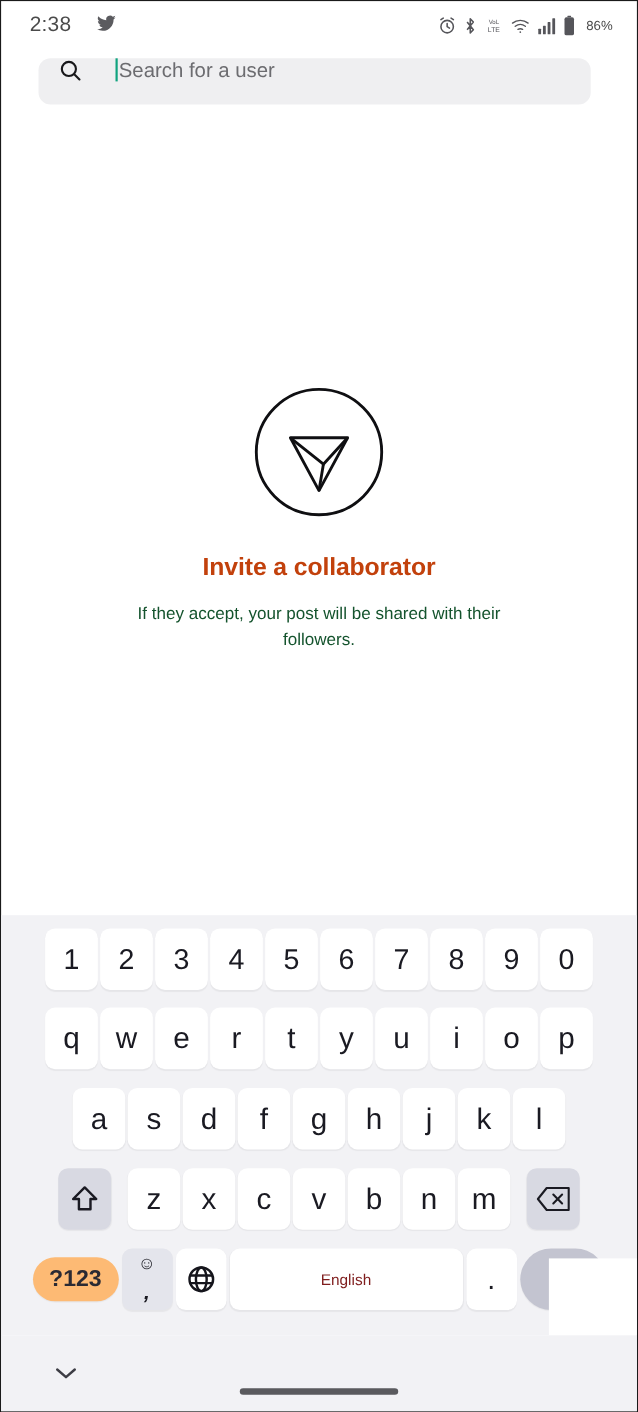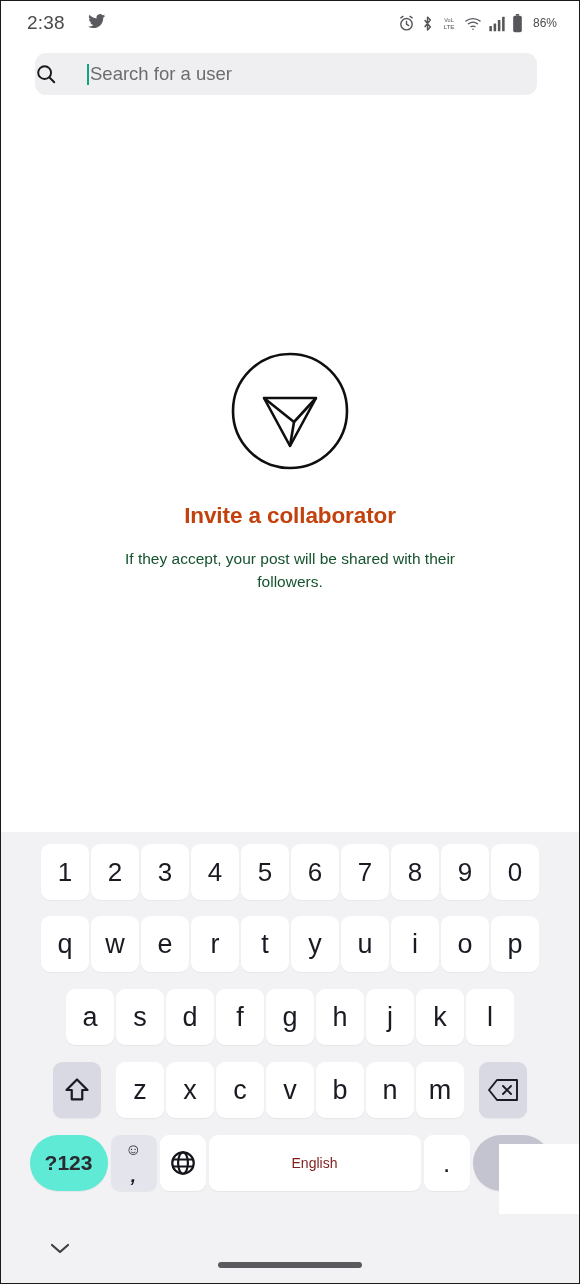--- a/index.html
+++ b/index.html
@@ -33,21 +33,22 @@
 
   
   #search-wrap {
     position: absolute; top: 52px; left: 34px;
     width: 502px; height: 42px;
   }
   #search-bar {
     width: 100%; height: 100%;
     background: #efeff1;
     border-radius: 11px;
-    display: flex; align-items: center;
+    display: flex; 
+    padding-left: 18px;
   }
   #search-icon { width: 22px; height: 22px; flex: 0 0 auto; }
   #search-caret {
     width: 2px; height: 21px; background: #10a37f;
     margin-left: 30px; margin-right: 0px; flex: 0 0 auto;
   }
   #search-placeholder {
     font-size: 18.5px; color: #6c6c70;
     margin-left: 1px; white-space: nowrap;
   }
@@ -97,22 +98,22 @@
   #row-num .key { width: 48px; height: 56px; font-size: 26px; }
   #row-q .key   { width: 48px; height: 56px; }
   #row-a .key   { width: 48px; height: 56px; }
   #row-z .key   { width: 48px; height: 56px; }
 
   .key-mod { background: #d8d9e2; }
   #key-shift { width: 74px; height: 56px; margin-right: 13px; }
   #key-backspace { width: 74px; height: 56px; margin-left: 13px; }
 
   #key-sym {
-    width: 78px; height: 56px; border-radius: 28px;
-    background: #5eead4; font-size: 21px; color: #2a2a33;
+    width: 78px; height: 40px; border-radius: 28px;
+    background: #fdba74; font-size: 21px; color: #2a2a33;
     font-weight: bold;
   }
   #key-emoji {
     width: 46px; height: 56px; background: #e4e5ec;
     flex-direction: column; justify-content: center; gap: 8px;
   }
   #key-emoji .emoji-glyph { font-size: 16px; line-height: 1; }
   #key-emoji .comma-glyph { font-size: 19px; line-height: 1; font-style: italic; font-weight: bold; }
   #key-globe { width: 46px; height: 56px; }
   #key-space { width: 212px; height: 56px; font-size: 14px; color: #7f1d1d; }

